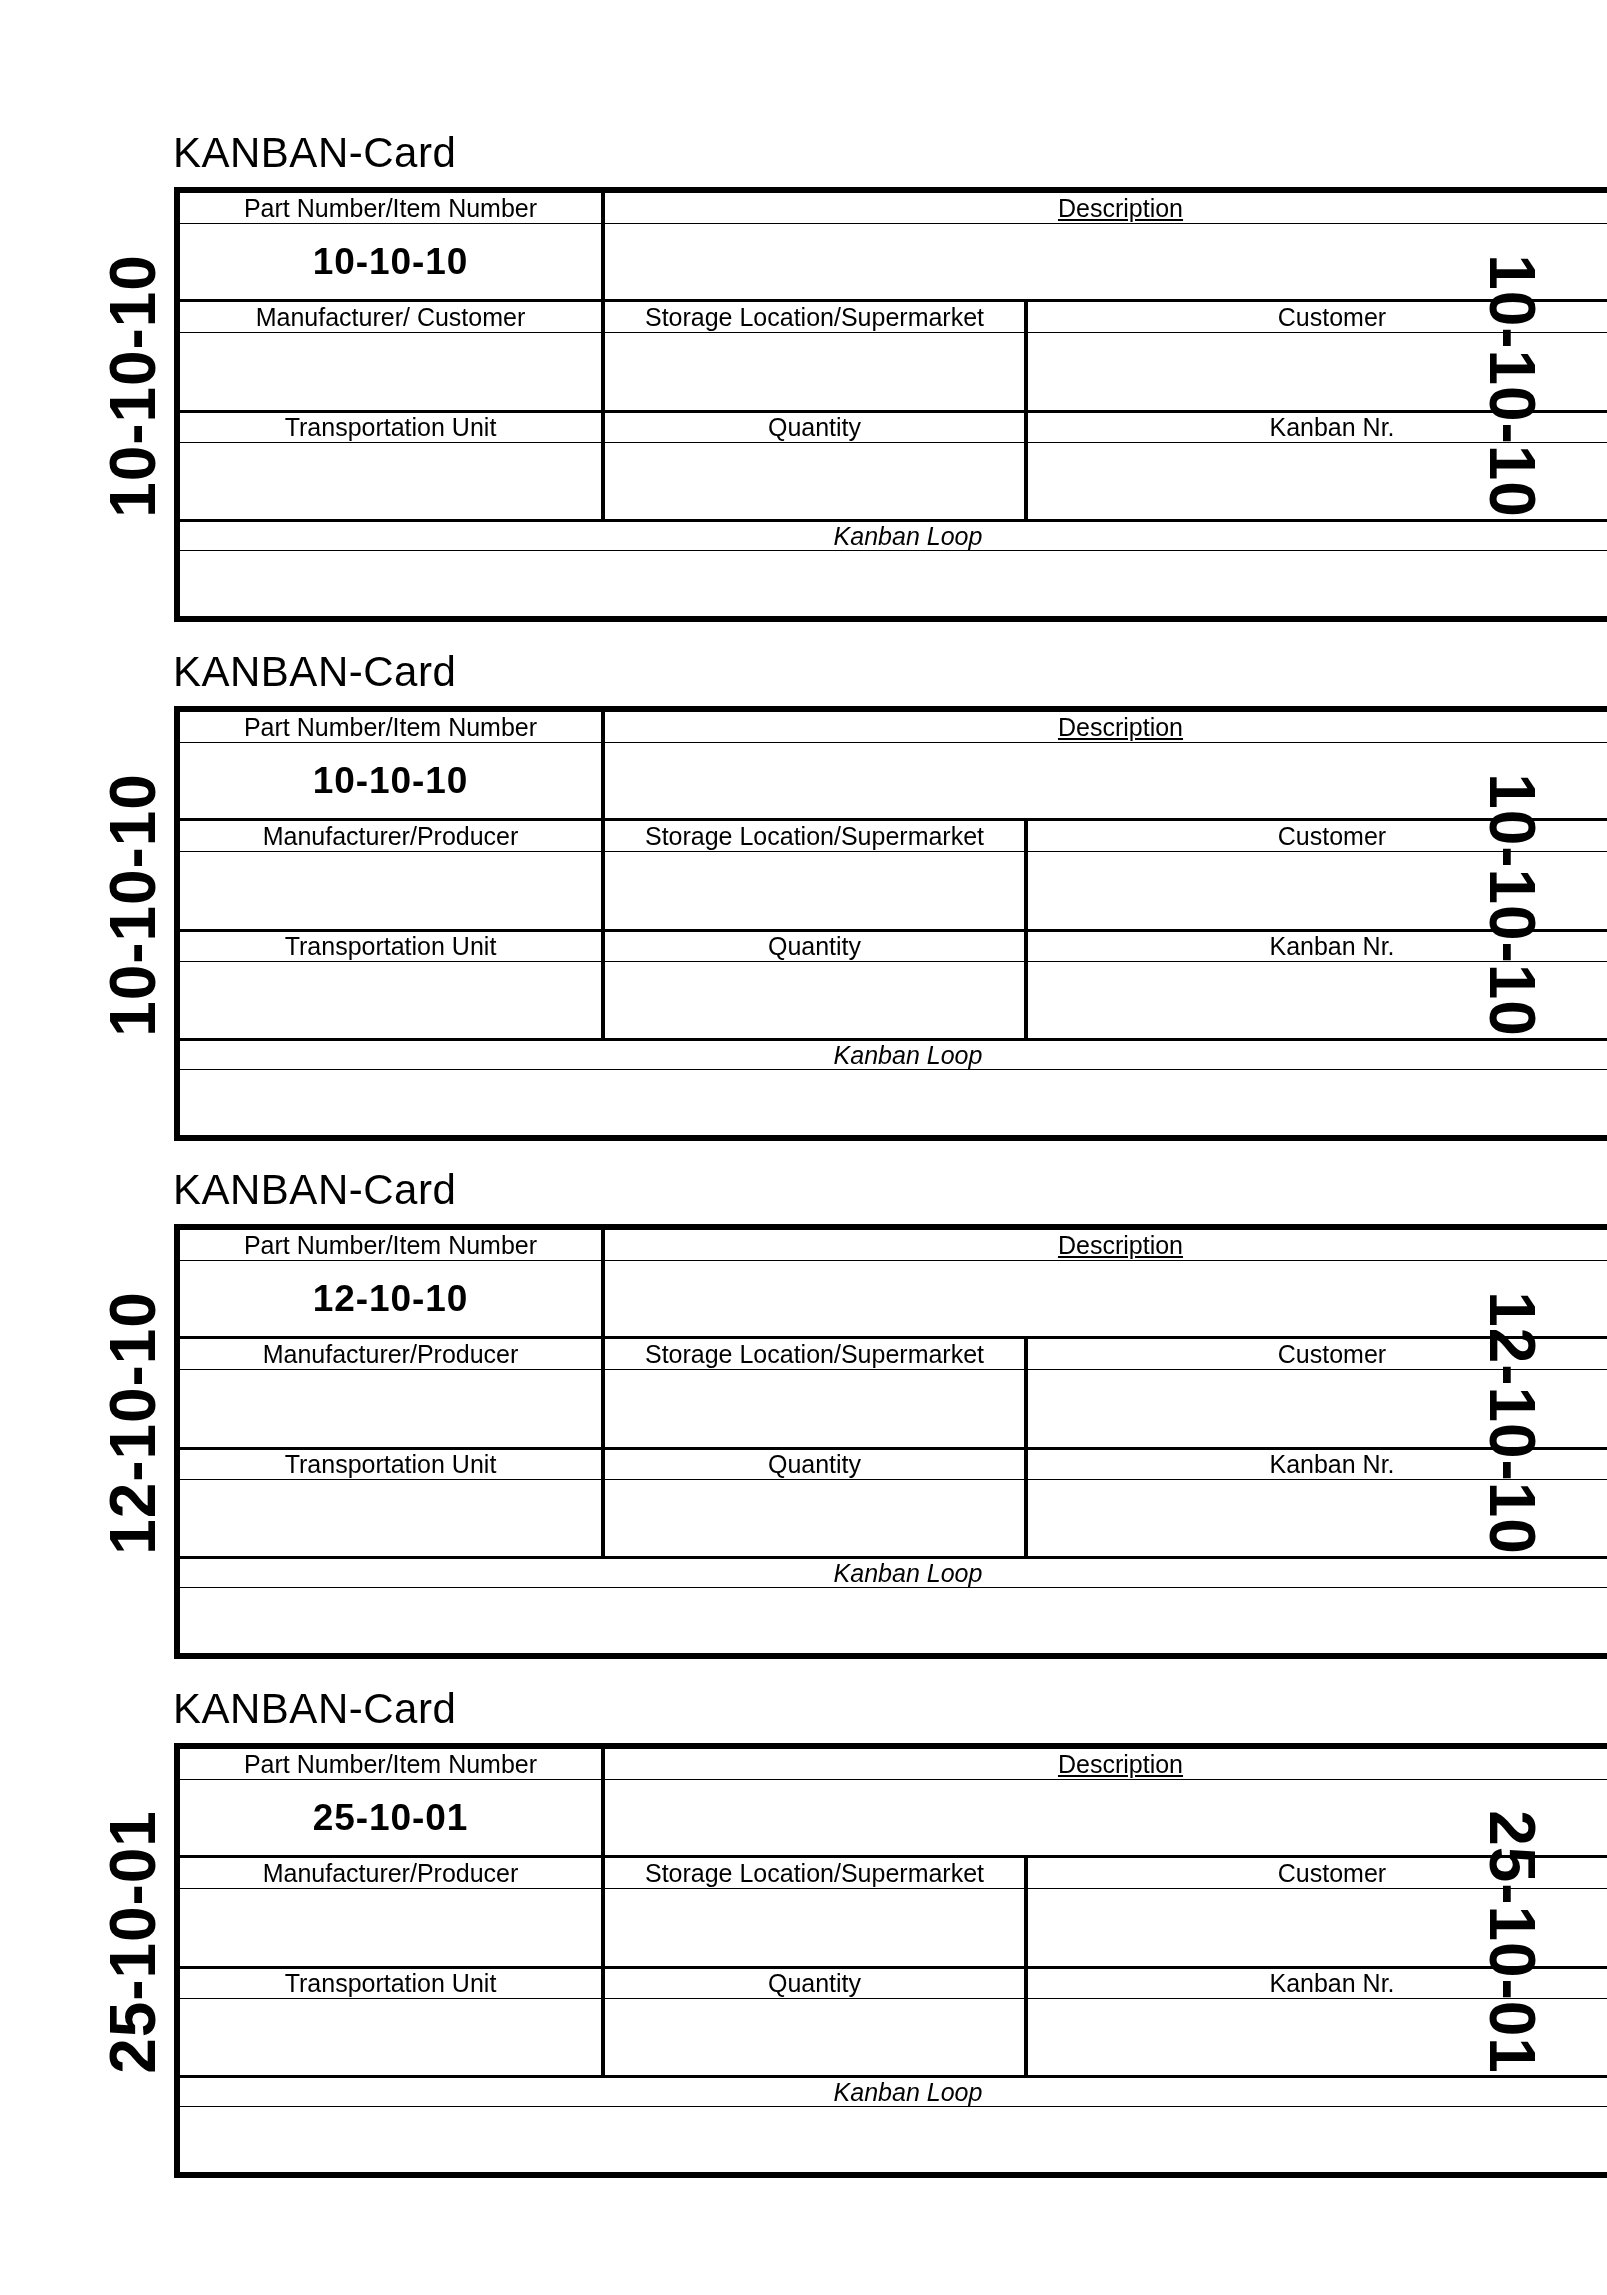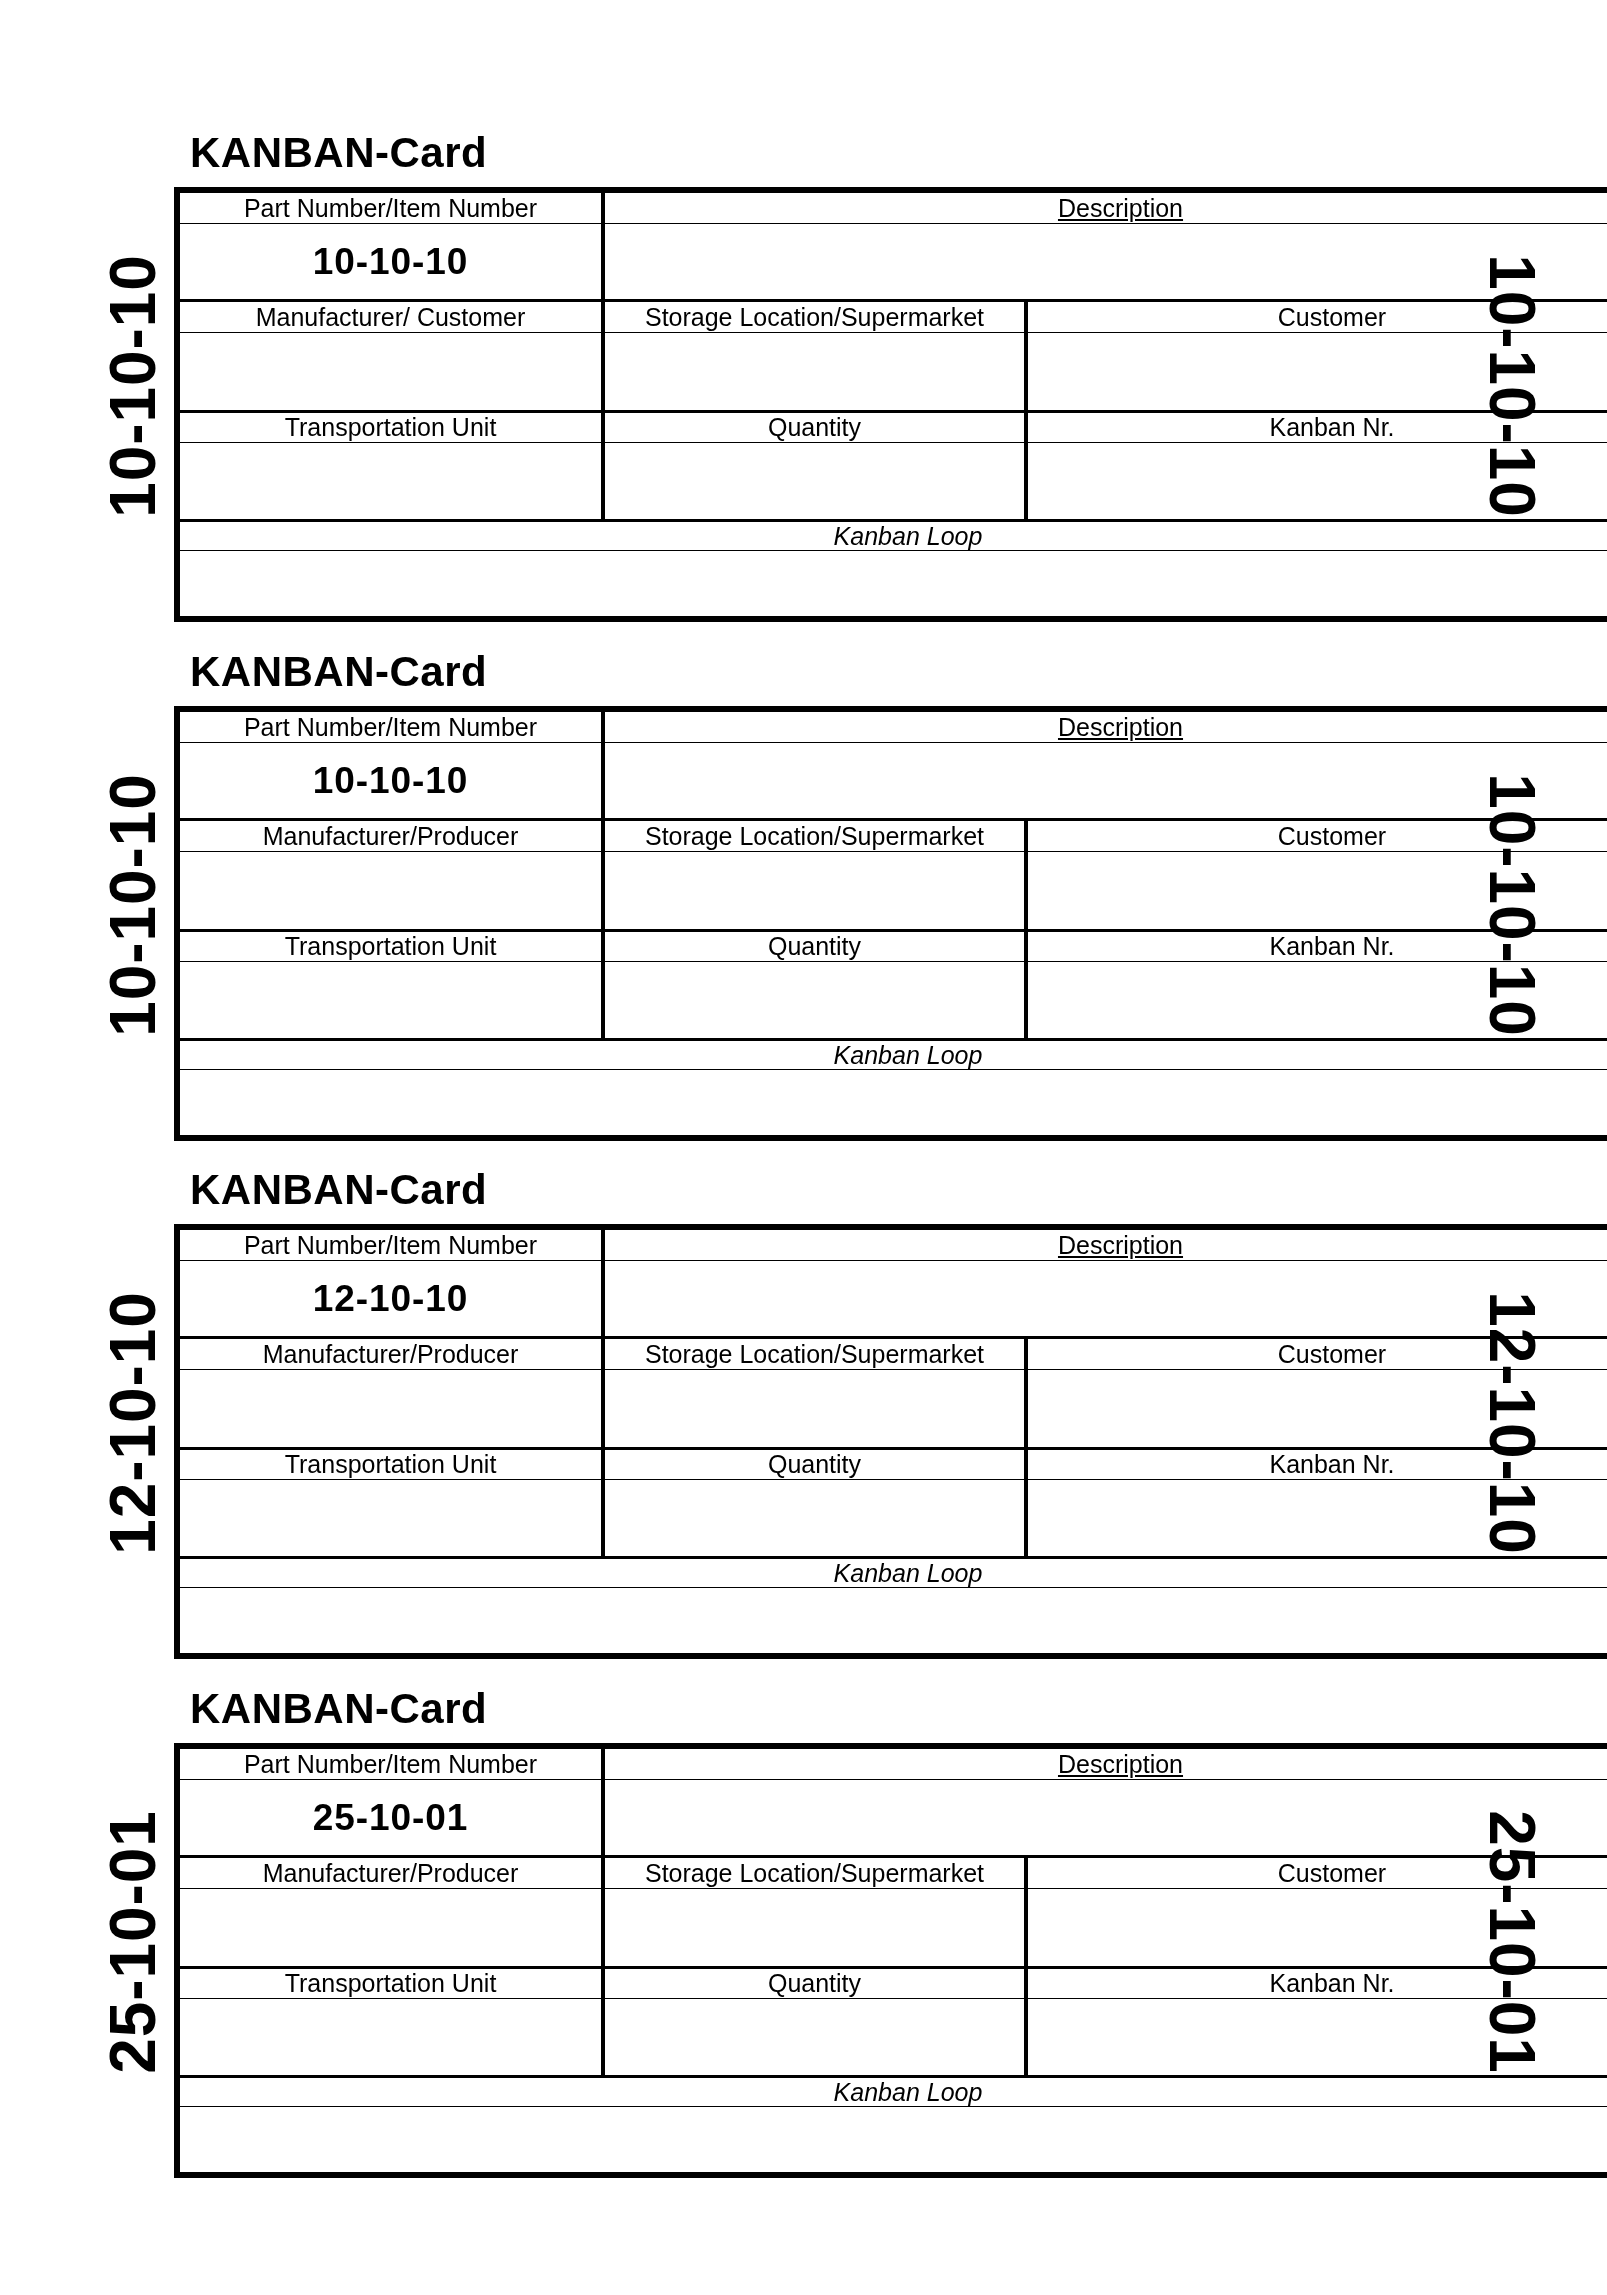--- a/index.html
+++ b/index.html
@@ -21,25 +21,25 @@
     width: 1607px;
     height: 519px;
   }
   .card.c0 { top: 127px; }
   .card.c1 { top: 646px; }
   .card.c2 { top: 1164px; }
   .card.c3 { top: 1683px; }
 
   .card-title {
     position: absolute;
-    left: 190px;
+    left: 173px;
     top: 0;
     margin: 0;
     font-size: 42px;
-    font-weight: bold;
+    font-weight: normal;
     line-height: 51px;
     letter-spacing: 0.5px;
   }
 
   .ktable {
     position: absolute;
     left: 174px;
     top: 60px;
     width: 1468px;
     height: 435px;

